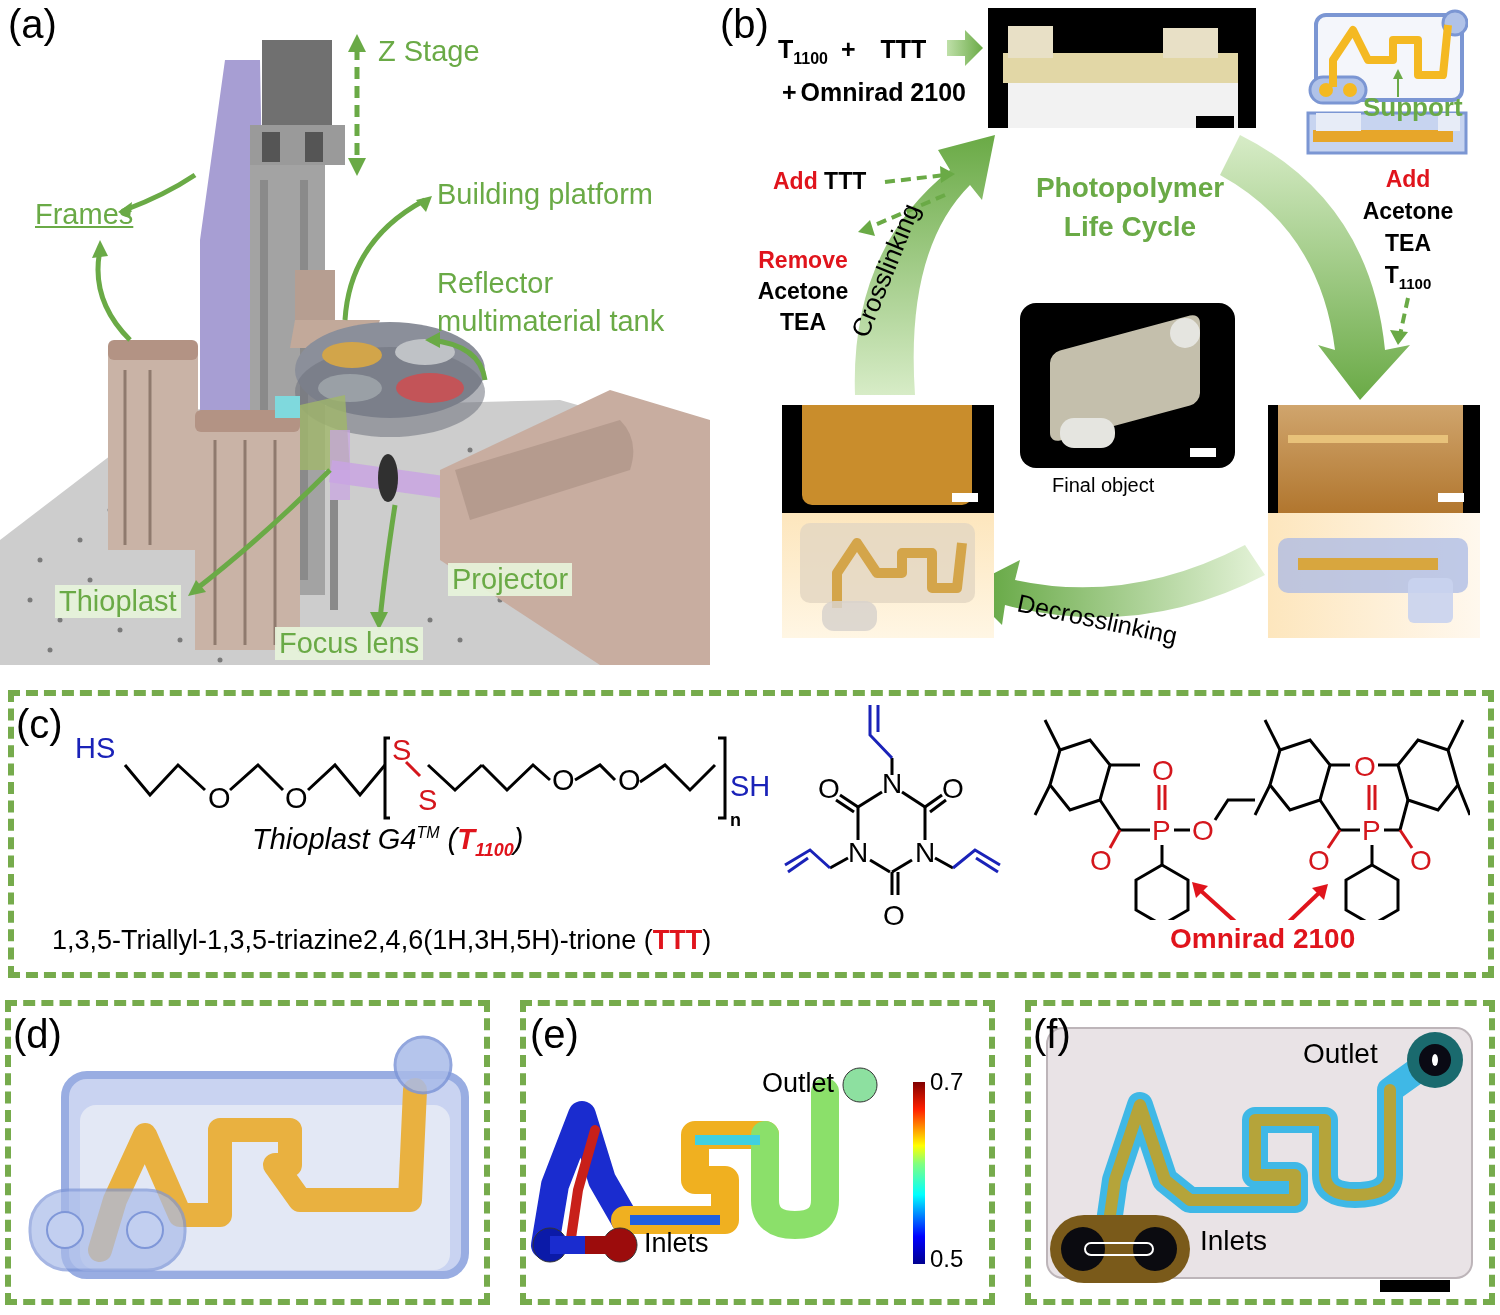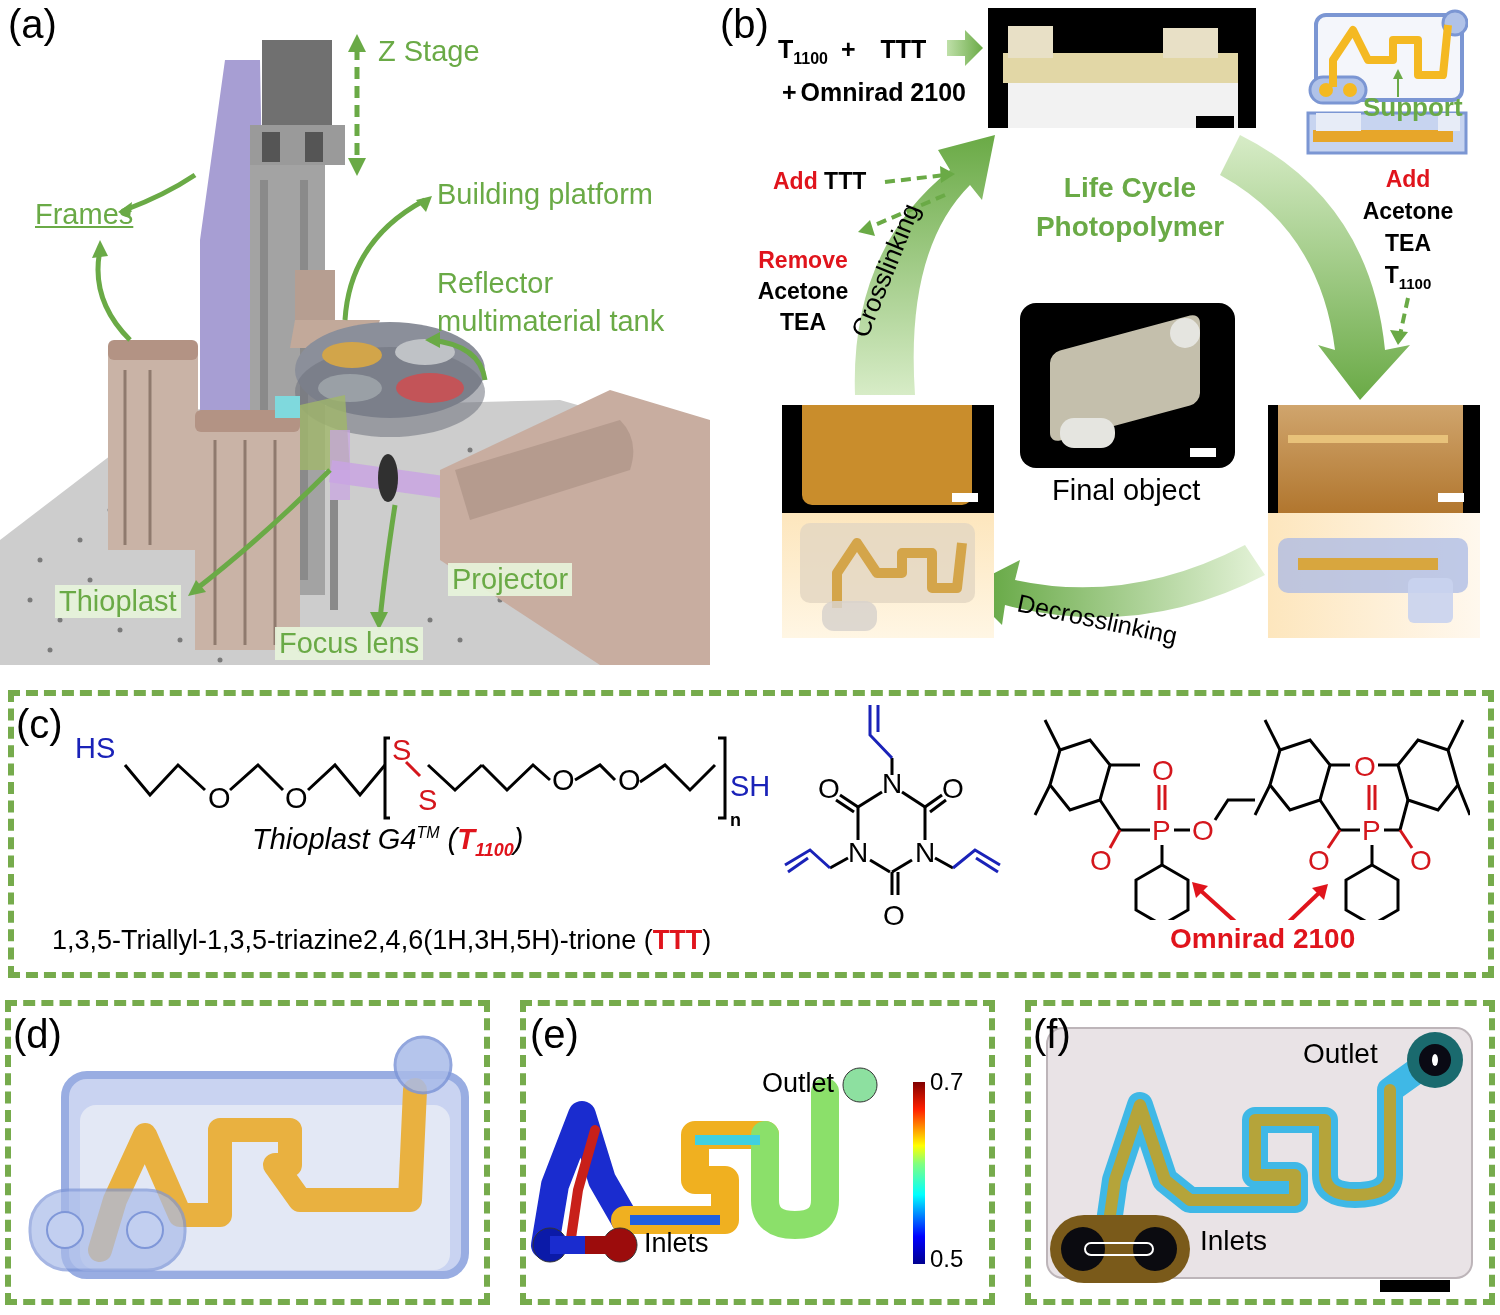--- a/index.html
+++ b/index.html
@@ -213,31 +213,31 @@
     <div class="red">Add</div>
     <div>Acetone</div>
     <div>TEA</div>
     <div><span>T</span><sub style="font-size:15px;">1100</sub></div>
   </div>
 
   <div class="abs" style="left:95px;top:255px;font-size:26px;transform:rotate(-68deg);transform-origin:center;white-space:nowrap;">Crosslinking</div>
   <div class="abs" style="left:296px;top:605px;font-size:25px;transform:rotate(12deg);white-space:nowrap;">Decrosslinking</div>
 
   <div class="abs bold g" style="left:285px;top:168px;width:250px;text-align:center;font-size:28px;line-height:39px;">
+    <div>Photopolymer</div>
     <div>Life Cycle</div>
-    <div>Photopolymer</div>
   </div>
 
   <div class="photo" style="left:300px;top:303px;width:215px;height:165px;border-radius:16px;">
     <div class="abs" style="left:30px;top:30px;width:150px;height:90px;background:#d9d4bf;transform:skewY(-15deg);border-radius:10px;opacity:0.9;"></div>
     <div class="abs" style="left:150px;top:15px;width:30px;height:30px;background:#e5e5e0;border-radius:50%;"></div>
     <div class="abs" style="left:40px;top:115px;width:55px;height:30px;background:#e5e5e0;border-radius:14px;"></div>
     <div class="abs" style="left:170px;top:145px;width:26px;height:9px;background:#fff;"></div>
   </div>
-  <span class="abs" style="left:332px;top:474px;font-size:29px;">Final object</span>
+  <span class="abs" style="left:332px;top:474px;font-size:20px;">Final object</span>
 
   <div class="photo" style="left:62px;top:405px;width:212px;height:108px;">
     <div class="abs" style="left:20px;top:0;width:170px;height:100px;background:#c98d2c;border-radius:0 0 10px 10px;"></div>
     <div class="abs" style="left:170px;top:88px;width:26px;height:9px;background:#fff;"></div>
   </div>
   <div class="abs" style="left:62px;top:513px;width:212px;height:125px;background:linear-gradient(#fde6bd,#fff6e4);">
     <svg width="212" height="125" viewBox="0 0 212 125">
       <rect x="18" y="10" width="175" height="80" rx="10" fill="#e2d6c2" opacity="0.8"></rect>
       <path d="M55,95 L55,60 L75,30 L95,60 L120,60 L120,40 L150,40 L150,75 L175,75 L180,30" fill="none" stroke="#d4a54a" stroke-width="10" stroke-linejoin="round"></path>
       <rect x="40" y="88" width="55" height="30" rx="12" fill="#d8d2cc" opacity="0.85"></rect>

